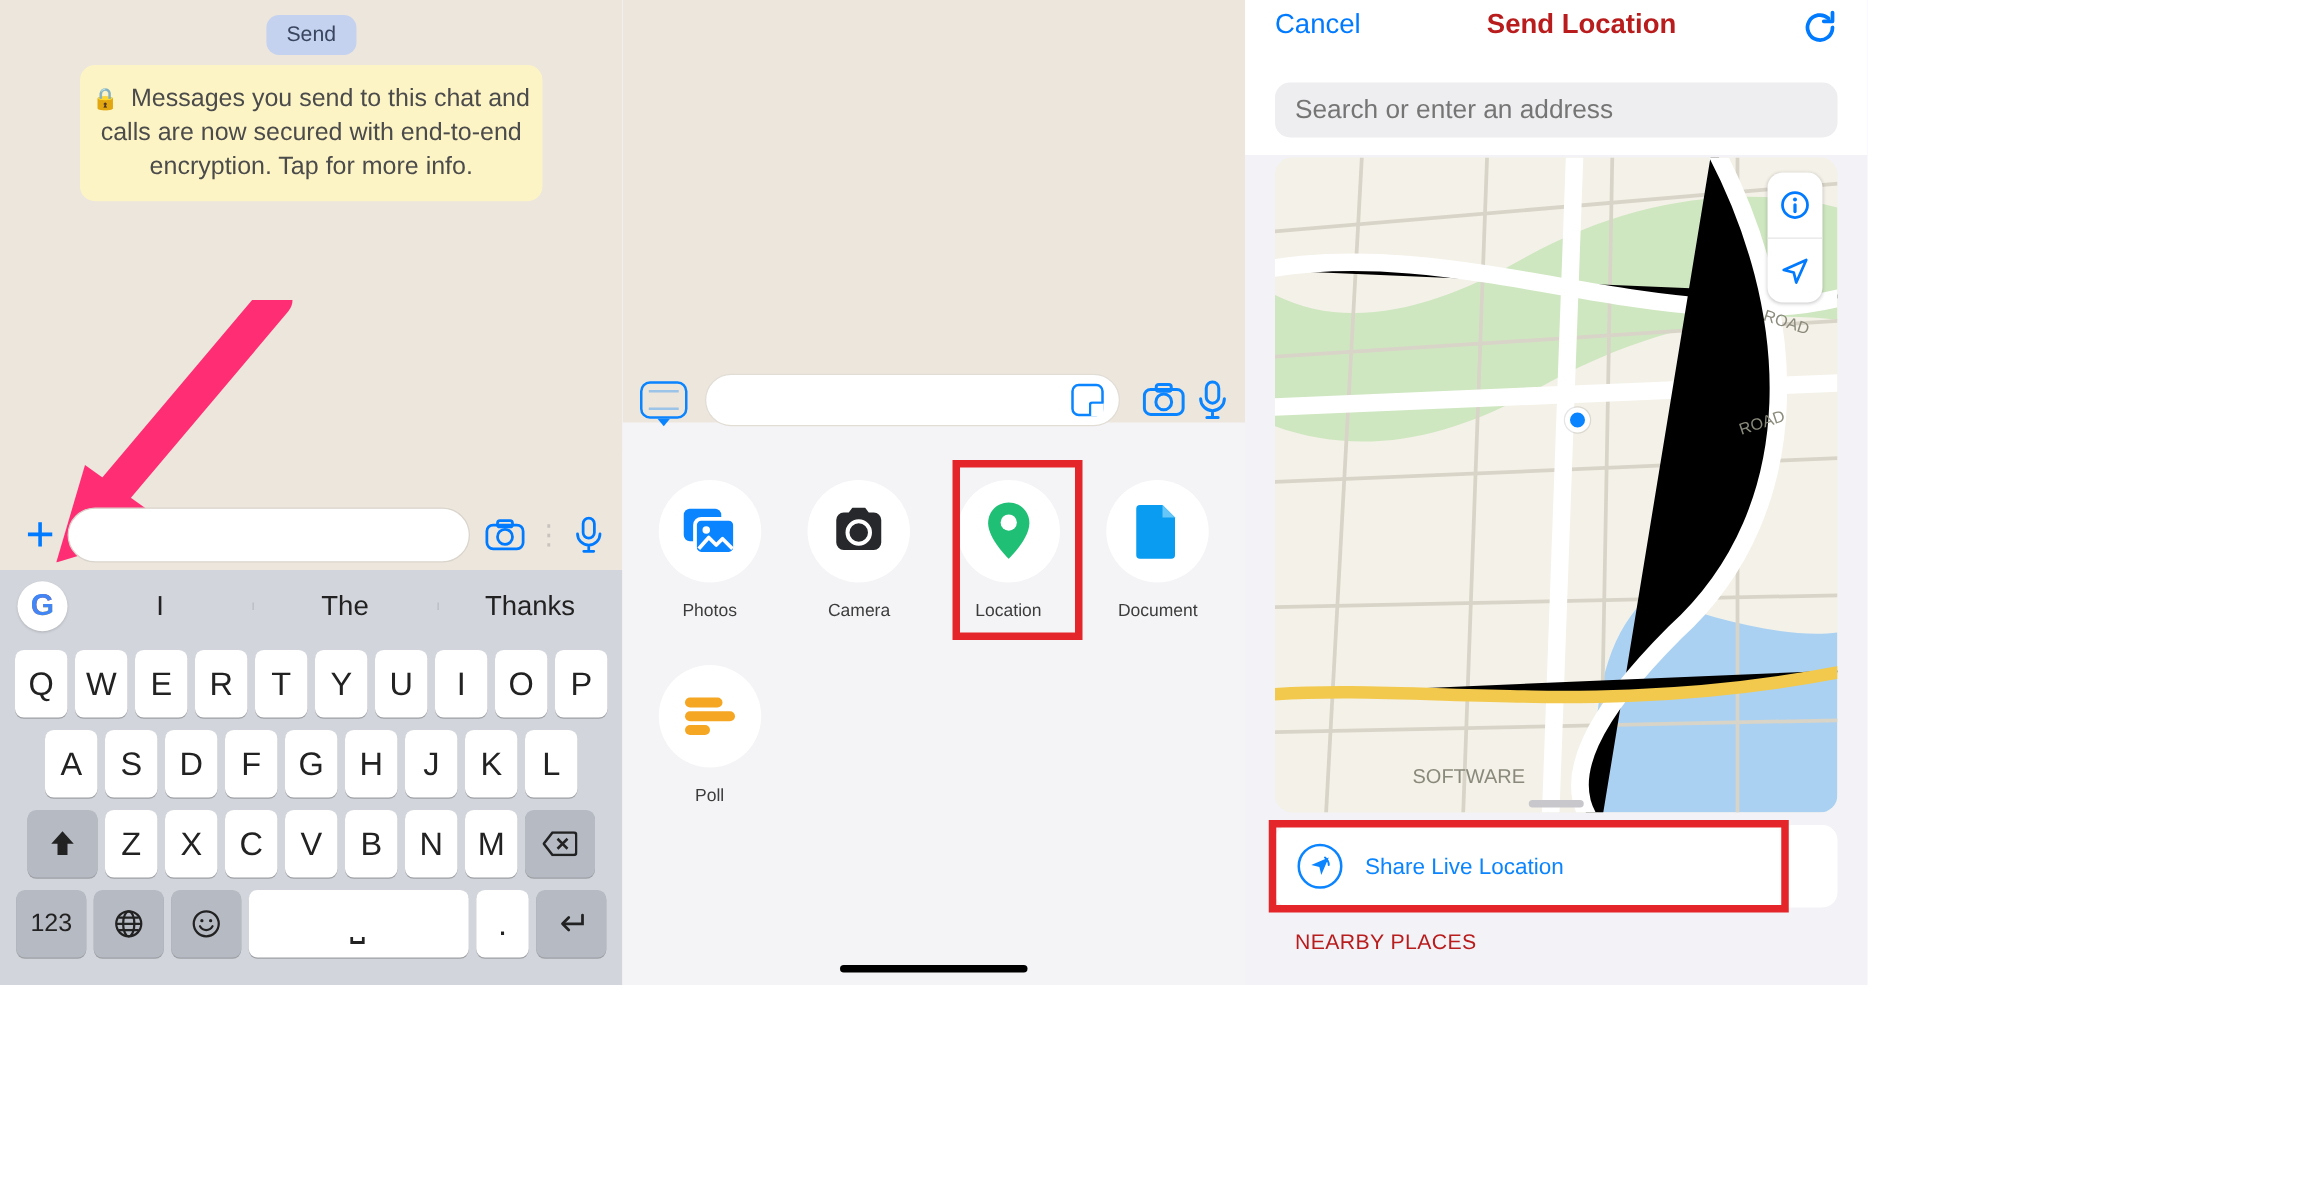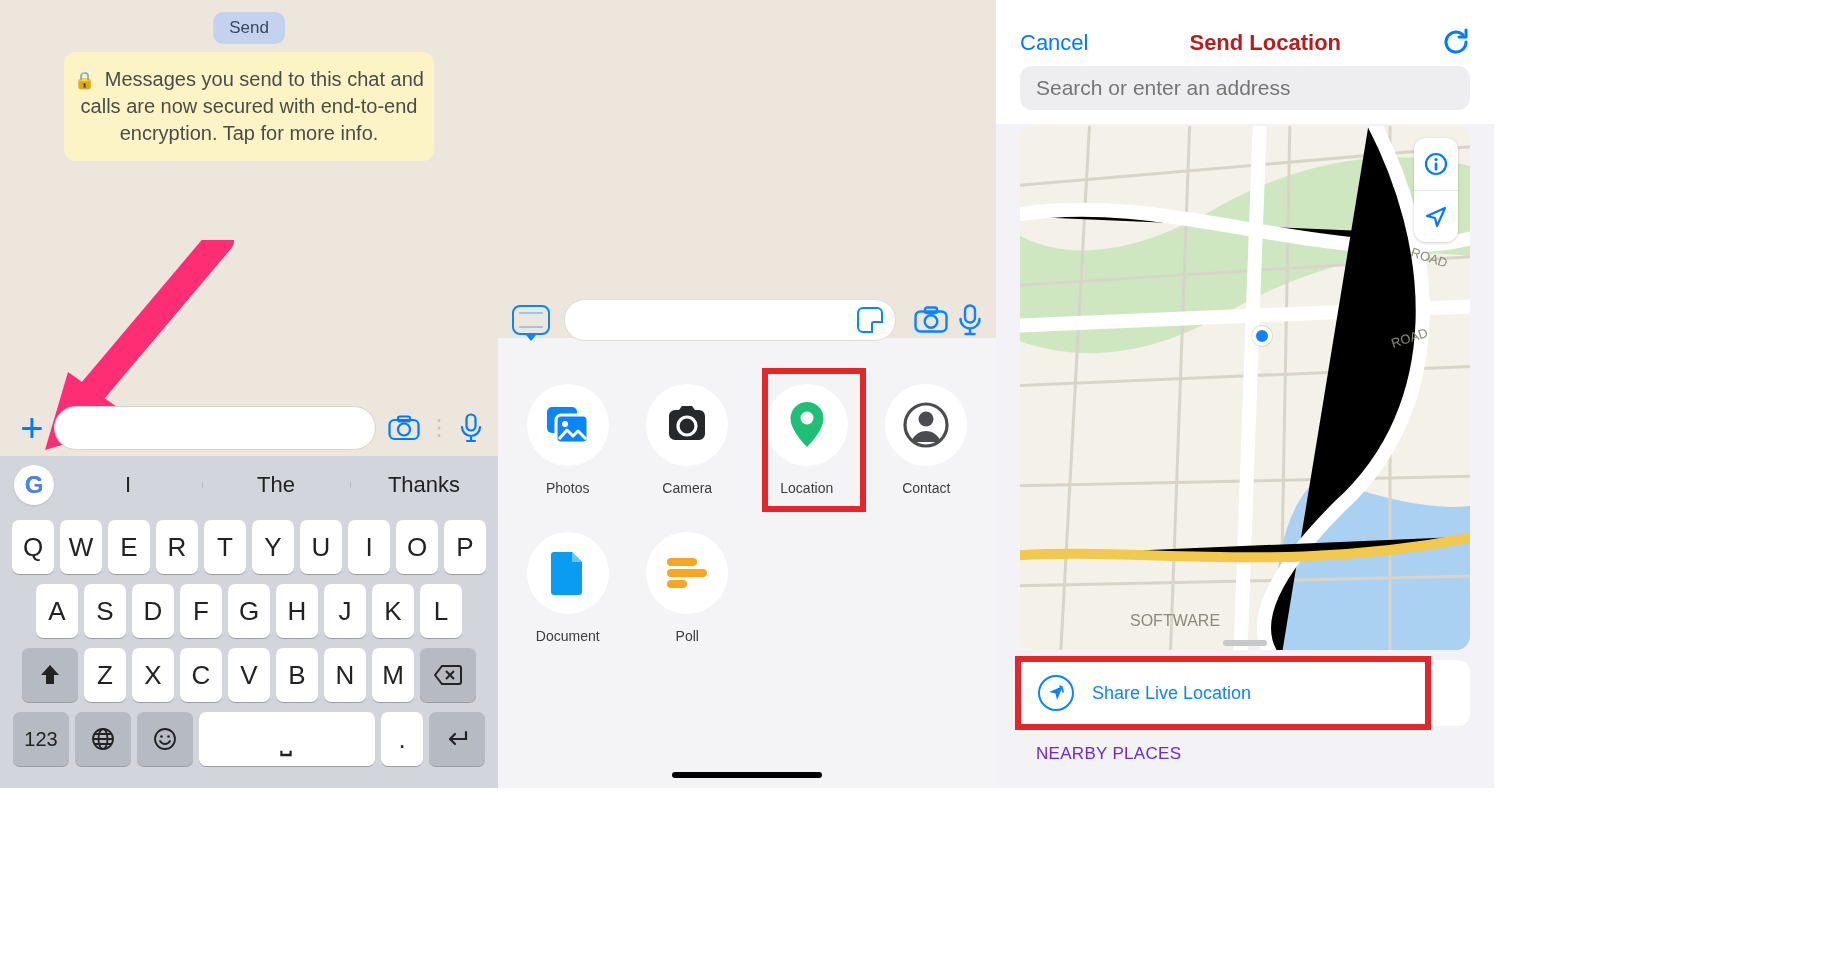--- a/index.html
+++ b/index.html
@@ -158,21 +158,21 @@
     border:6px solid #e4262a;
     pointer-events:none;
   }
   #hl-location { top:368px; left:264px; width:104px; height:144px; }
 
   .home-ind { position:absolute; bottom:10px; left:50%; transform:translateX(-50%); width:150px;height:6px;border-radius:3px;background:#000;}
 
   
   #p3 { flex: 0 0 498px; height:788px; background:#f2f2f7; }
   .p3-nav {
-    height:56px; display:flex; align-items:flex-end; justify-content:space-between;
+    height:56px; display:flex; align-items:flex-start; justify-content:space-between;
     padding: 6px 24px 0; background:#fff;
   }
   .p3-cancel { color:#007aff; font-size:22px; }
   .p3-title { font-size:22px; font-weight:600; color:#b91c1c; }
   .p3-refresh { color:#007aff; }
   .p3-searchwrap { background:#fff; padding:10px 24px 14px; }
   .p3-search {
     width:100%; height:44px; border:none; border-radius:12px;
     background:#eeeef0; font-size:21px; color:#8a8a8f; padding:0 16px;
   }
@@ -195,21 +195,21 @@
     background:#fff; border-radius:12px;
     display:flex;align-items:center;padding:0 18px; gap:18px;
   }
   .live-icon {
     width:36px;height:36px;border-radius:50%;border:2.5px solid #0a84ff;
     display:flex;align-items:center;justify-content:center;color:#0a84ff;
   }
   .share-row .txt { color:#0a84ff; font-size:18px;}
   #hl-share { top:656px; left:19px; width:416px; height:74px; }
   .nearby-hdr {
-    position:absolute; top:744px; left:40px; font-size:17px; color:#6d28d9; letter-spacing:0.3px;
+    position:absolute; top:744px; left:40px; font-size:17px; color:#b91c1c; letter-spacing:0.3px;
   }
 
   svg { display:block; }
 </style>
 </head>
 <body>
 
 <div class="panel" id="p1">
   <div class="wa-bg"></div>
 
@@ -372,30 +372,20 @@
       <div class="lbl">Camera</div>
     </div>
     <div class="attach-item">
       <div class="attach-icon">
         <svg width="38" height="48" viewBox="0 0 38 48">
             <path d="M19 1C10 1 2.5 8 2.5 17.5 2.5 30 19 46 19 46s16.5-16 16.5-28.5C35.5 8 28 1 19 1z" fill="#1fbf75"></path>
             <circle cx="19" cy="17" r="6.5" fill="#fff"></circle>
           </svg>
       </div>
       <div class="lbl">Location</div>
-    </div>
-    <div class="attach-item">
-      <div class="attach-icon">
-        <svg width="46" height="46" viewBox="0 0 46 46">
-            <circle cx="23" cy="23" r="21" fill="none" stroke="#4a4c4f" stroke-width="3.2"></circle>
-            <circle cx="23" cy="17" r="7.5" fill="#4a4c4f"></circle>
-            <path d="M8 40c3-8 10-11 15-11s12 3 15 11" fill="#4a4c4f"></path>
-          </svg>
-      </div>
-      <div class="lbl">Contact</div>
     </div>
     <div class="attach-item">
       <div class="attach-icon">
         <svg width="36" height="46" viewBox="0 0 36 46">
             <path d="M4 2h18l10 10v30a3 3 0 0 1-3 3H4a3 3 0 0 1-3-3V5a3 3 0 0 1 3-3z" fill="#0a9cf0"></path>
             <path d="M22 2v10h10" fill="#66c6f7"></path>
           </svg>
       </div>
       <div class="lbl">Document</div>
     </div>

